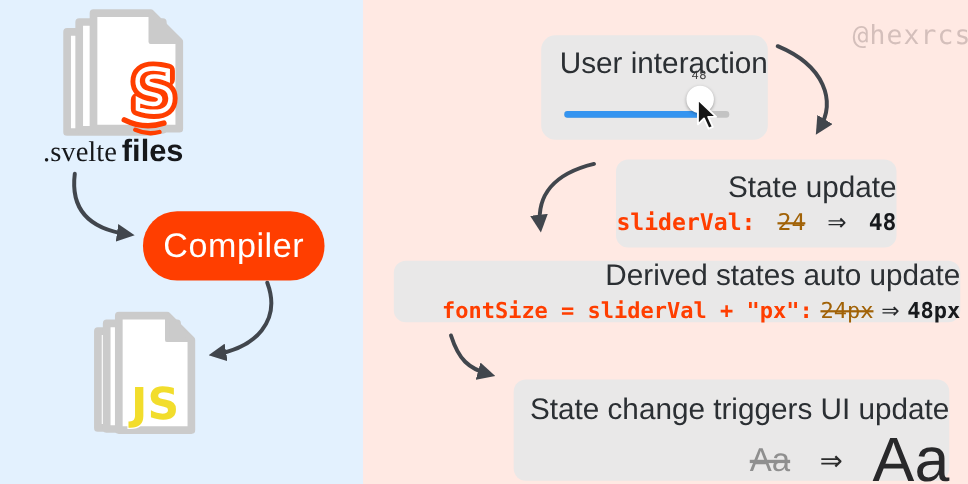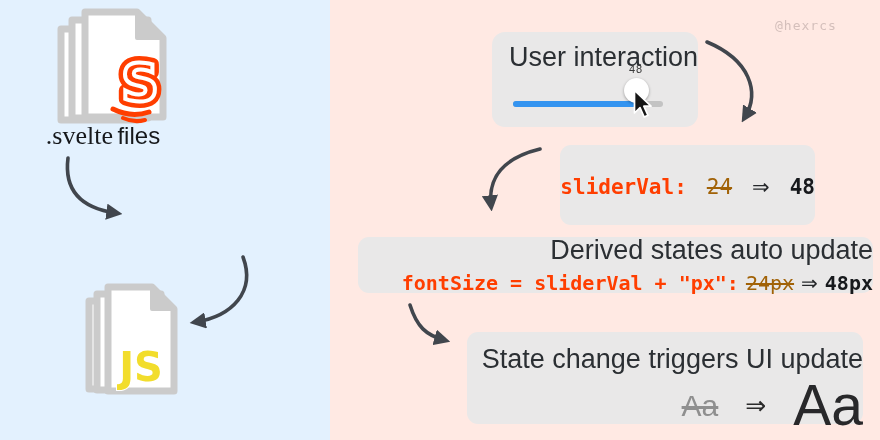--- a/index.html
+++ b/index.html
@@ -29,42 +29,42 @@
   .slider-thumb{position:absolute;left:132px;top:46px;width:25px;height:25px;border-radius:50%;
                 background:#fff;box-shadow:0 1px 3px rgba(0,0,0,.35);}
   .slider-value{position:absolute;left:126px;top:31px;width:36px;text-align:center;
                 font-size:11px;color:#3a3a3a;letter-spacing:1px;}
   .cursor{position:absolute;left:141px;top:57px;}
 
   .state-box{left:560px;top:128px;width:255px;height:80px;}
   .state-box .codeline{font-size:21px;}
   .derived-box{left:358px;top:220px;width:515px;height:56px;}
   .derived-box .codeline{font-size:20px;gap:7px;}
-  .uiupdate-box{left:467px;top:315px;width:396px;height:92px;justify-content:flex-start;}
+  .uiupdate-box{left:467px;top:328px;width:396px;height:92px;justify-content:flex-start;}
   .uiupdate-box .box-title{margin-top:12px;}
   .aa-row{display:flex;align-items:center;gap:27px;margin-top:2px;}
   .aa-old{font-size:30px;color:#8f8f8f;text-decoration:line-through;font-weight:500;}
   .aa-arrow{font-size:25px;color:#2b2b2b;}
   .aa-new{font-size:57px;color:#28282a;font-weight:500;line-height:1;}
 
   .compiler{position:absolute;left:130px;top:192px;width:165px;height:63px;border-radius:31px;
             background:#ff3e00;display:flex;align-items:center;justify-content:center;
             color:#fff;font-size:31px;font-weight:500;letter-spacing:.5px;}
 
   .stack-label{position:absolute;text-align:center;white-space:nowrap;color:#16181b;}
   .svelte-label{left:8px;top:121px;width:190px;}
   .js-label{left:35px;top:397px;width:185px;}
   .lbl-code{font-family:Liberation Serif, serif;font-size:26px;font-weight:500;}
-  .lbl-rest{font-size:24px;font-weight:normal;}
+  .lbl-rest{font-size:28px;font-weight:bold;}
 
   .svelte-stack{position:absolute;left:55px;top:8px;}
   .js-stack{position:absolute;left:84px;top:283px;}
 
   .watermark{position:absolute;left:775px;top:18px;width:100px;
-             font-family:"DejaVu Sans Mono",monospace;font-size:13px;
+             font-family:"DejaVu Sans Mono",monospace;font-size:24px;
              color:#d4bfbb;letter-spacing:1px;}
 </style>
 </head>
 <body>
 
 <div class="canvas">
 
   <div class="panel panel-left"></div>
   <div class="panel panel-right"></div>
 
@@ -94,20 +94,21 @@
     <path d="M68,110 q11,5 22,2" fill="none" stroke="#ff3e00" stroke-width="4" stroke-linecap="round"></path>
     <text x="85" y="93" text-anchor="middle" font-family="DejaVu Sans" font-weight="bold" font-size="52" fill="#ff3e00" stroke="#ff3e00" stroke-width="13" stroke-linejoin="round">S</text>
     <text x="85" y="93" text-anchor="middle" font-family="DejaVu Sans" font-weight="bold" font-size="52" fill="none" stroke="#ffffff" stroke-width="4">S</text>
   </svg>
 
   <div class="stack-label svelte-label">
     <span class="lbl-code">.svelte</span>
     <span class="lbl-rest">files</span>
   </div>
 
+  <div class="compiler">Compiler</div>
 
   <svg class="js-stack" width="94" height="112" viewBox="0 0 94 112">
     <g fill="#fff" stroke="#cbcbcb" stroke-width="7" stroke-linejoin="round">
       <rect x="5" y="18" width="64" height="88"></rect>
       <rect x="13" y="11" width="64" height="96"></rect>
       <path d="M24,4 h44 l22,22 v82 h-66 z"></path>
     </g>
     <path d="M68,4 l22,22 h-22 z" fill="#cbcbcb" stroke="#cbcbcb" stroke-width="4" stroke-linejoin="round"></path>
     <text x="57" y="98" text-anchor="middle" font-family="DejaVu Sans" font-weight="bold" font-size="40" fill="#f2dd2c" stroke="#ffffff" stroke-width="2" paint-order="stroke">JS</text>
   </svg>
@@ -123,20 +124,21 @@
         <div class="slider-fill"></div>
       </div>
       <div class="slider-thumb"></div>
       <svg class="cursor" width="19" height="30" viewBox="0 0 19 30">
         <path d="M1.5,1.5 L1.5,24 L7,18.7 L11.2,28 L15,26.3 L10.8,17.2 L18,17.2 Z" fill="#161616" stroke="#ffffff" stroke-width="1.7" stroke-linejoin="round"></path>
       </svg>
     </div>
   </div>
 
   <div class="box state-box">
+    <div class="box-title">State update</div>
     <div class="codeline">
       <span class="code-key">sliderVal:</span>
       <span class="code-old">24</span>
       <span class="code-arrow">⇒</span>
       <span class="code-new">48</span>
     </div>
   </div>
 
   <div class="box derived-box">
     <div class="box-title">Derived states auto update</div>

